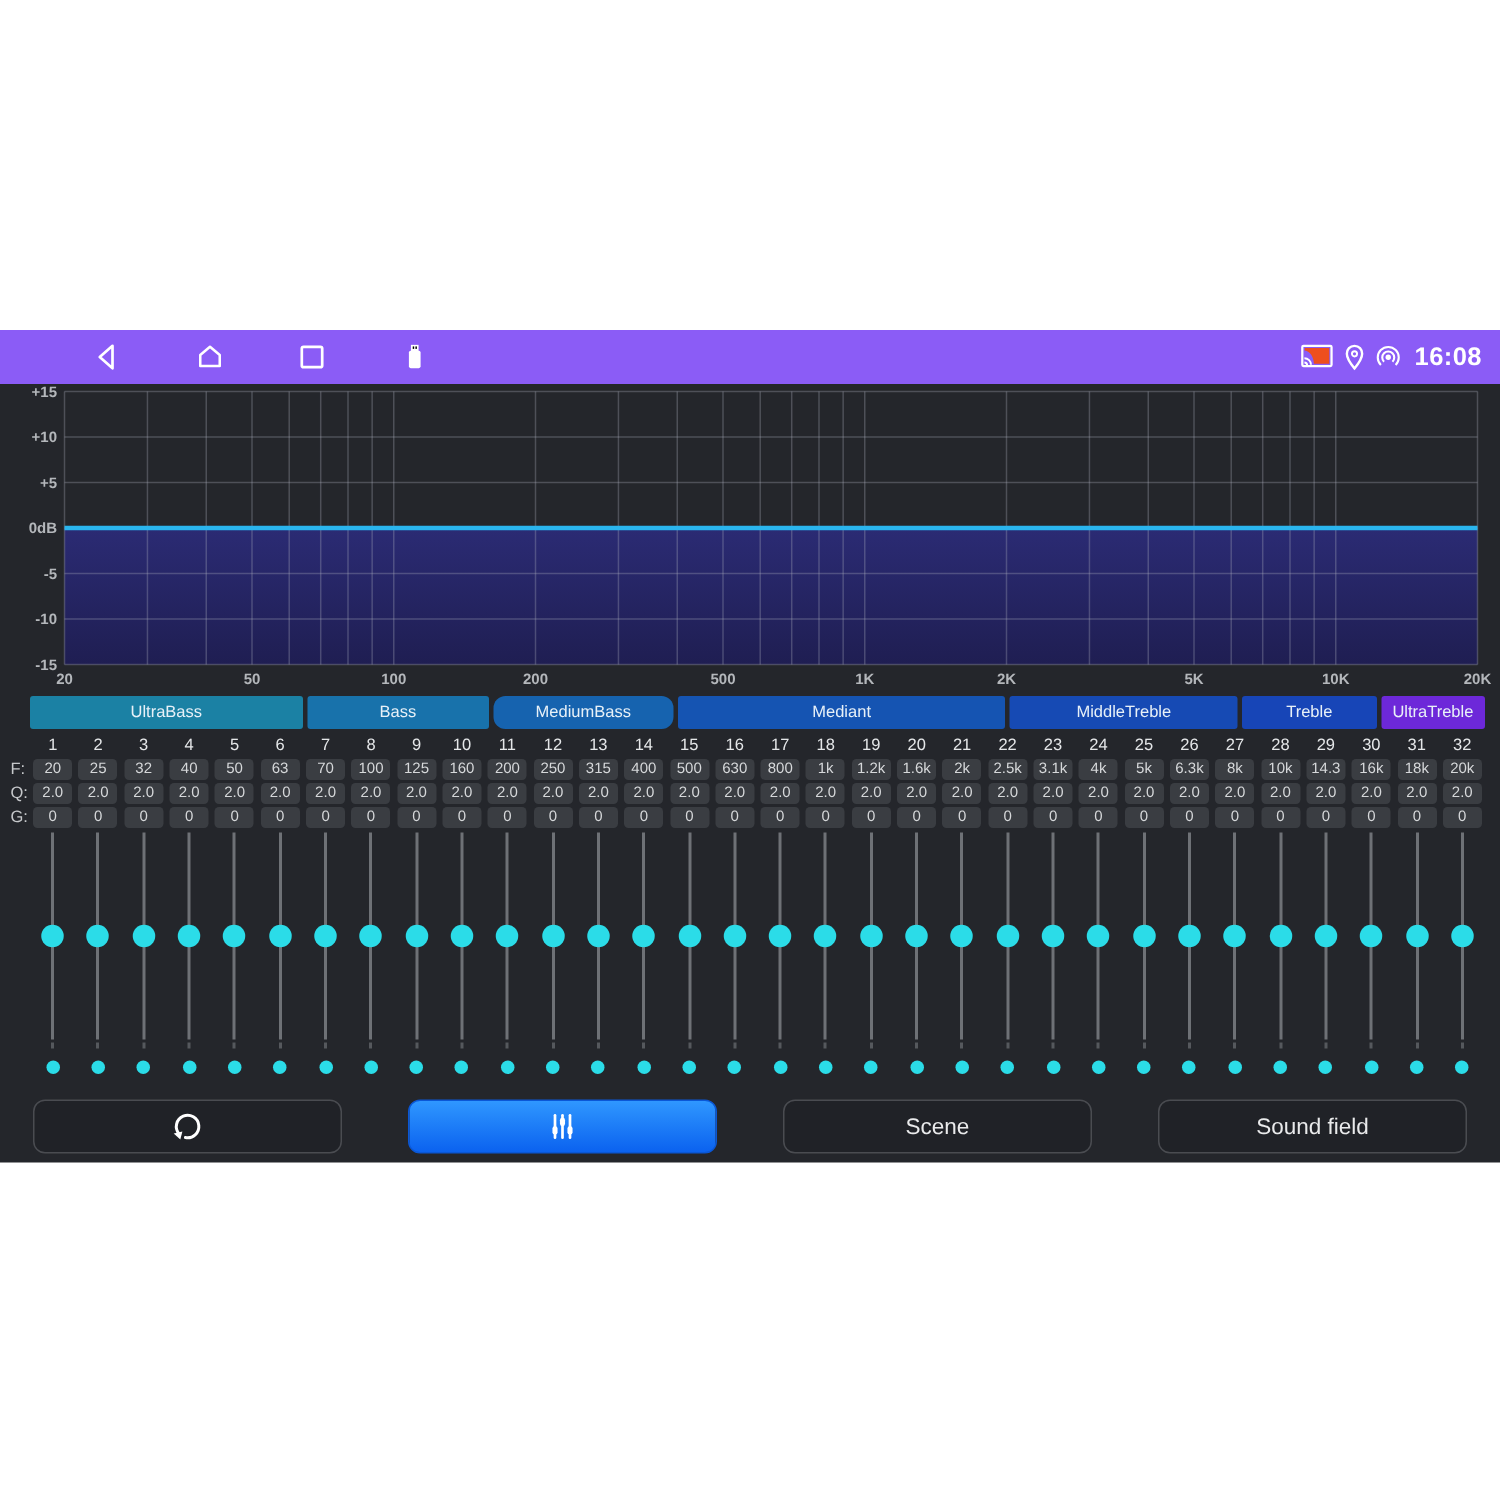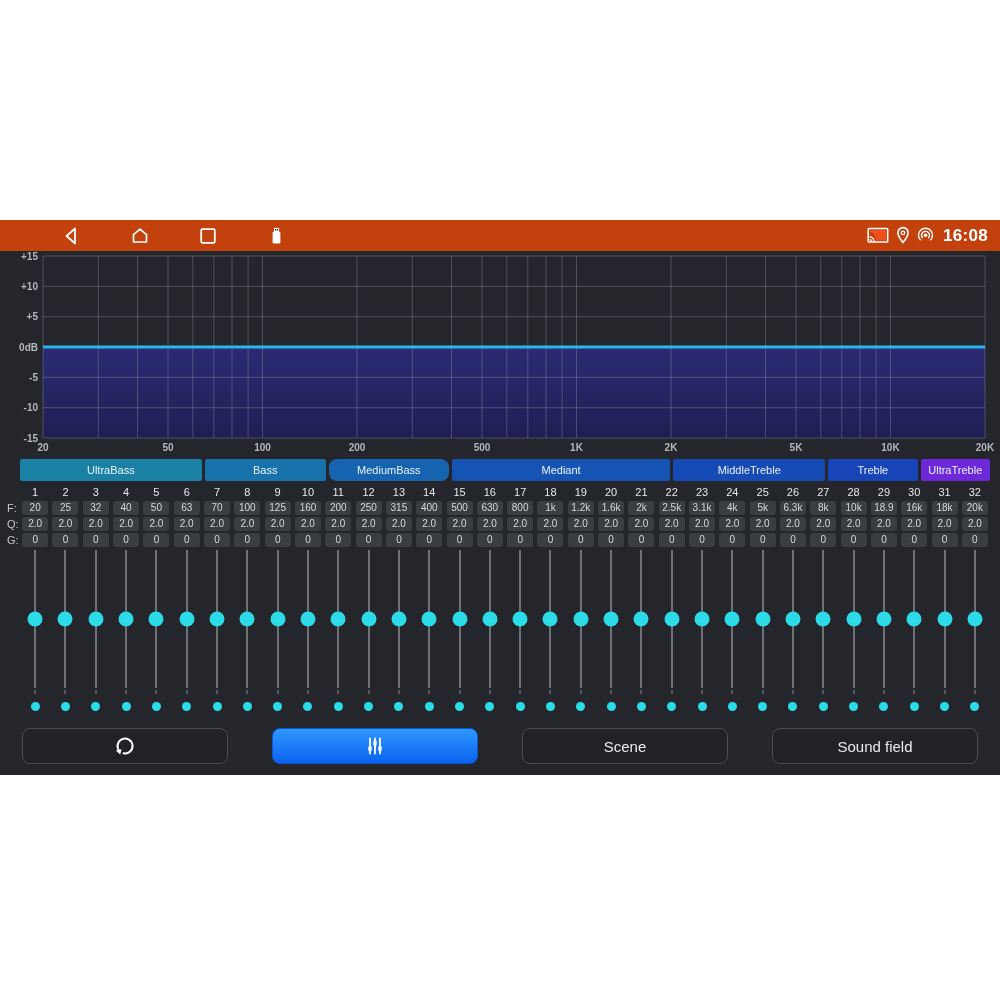--- a/index.html
+++ b/index.html
@@ -1,20 +1,20 @@
 <!DOCTYPE html>
 <html><head>
 <meta charset="utf-8">
 <style>
   html,body{margin:0;padding:0;}
   body{width:1000px;height:1000px;background:#ffffff;font-family:"Liberation Sans",sans-serif;-webkit-font-smoothing:antialiased;}
   .device{position:absolute;top:220px;left:0;width:1000px;height:555px;background:#24262b;overflow:hidden;}
 
   
-  .statusbar{height:31px;background:#c2410c;display:flex;align-items:center;}
+  .statusbar{height:36px;background:#8b5cf6;display:flex;align-items:center;}
   .nav{display:flex;align-items:center;gap:44px;padding-left:60px;}
   .nav .ni{width:24px;height:24px;display:flex;align-items:center;justify-content:center;}
   .status{margin-left:auto;display:flex;align-items:center;gap:5px;padding-right:12px;}
   .status .si{display:flex;align-items:center;justify-content:center;}
   .time{color:#fff;font-size:17px;font-weight:700;margin-left:3px;letter-spacing:.3px;}
 
   
   .graph{height:204px;font-weight:bold;}
   .graph svg{display:block;width:1000px;height:204px;}
   .graph text.ax{fill:#b4b7bb;font-size:10px;font-family:"Liberation Sans",sans-serif;}
@@ -236,21 +236,21 @@
         <span class="chip">1.2k</span>
         <span class="chip">1.6k</span>
         <span class="chip">2k</span>
         <span class="chip">2.5k</span>
         <span class="chip">3.1k</span>
         <span class="chip">4k</span>
         <span class="chip">5k</span>
         <span class="chip">6.3k</span>
         <span class="chip">8k</span>
         <span class="chip">10k</span>
-        <span class="chip">18.9</span>
+        <span class="chip">14.3</span>
         <span class="chip">16k</span>
         <span class="chip">18k</span>
         <span class="chip">20k</span>
       </div>
       <div class="crow">
         <span class="chip">2.0</span>
         <span class="chip">2.0</span>
         <span class="chip">2.0</span>
         <span class="chip">2.0</span>
         <span class="chip">2.0</span>

